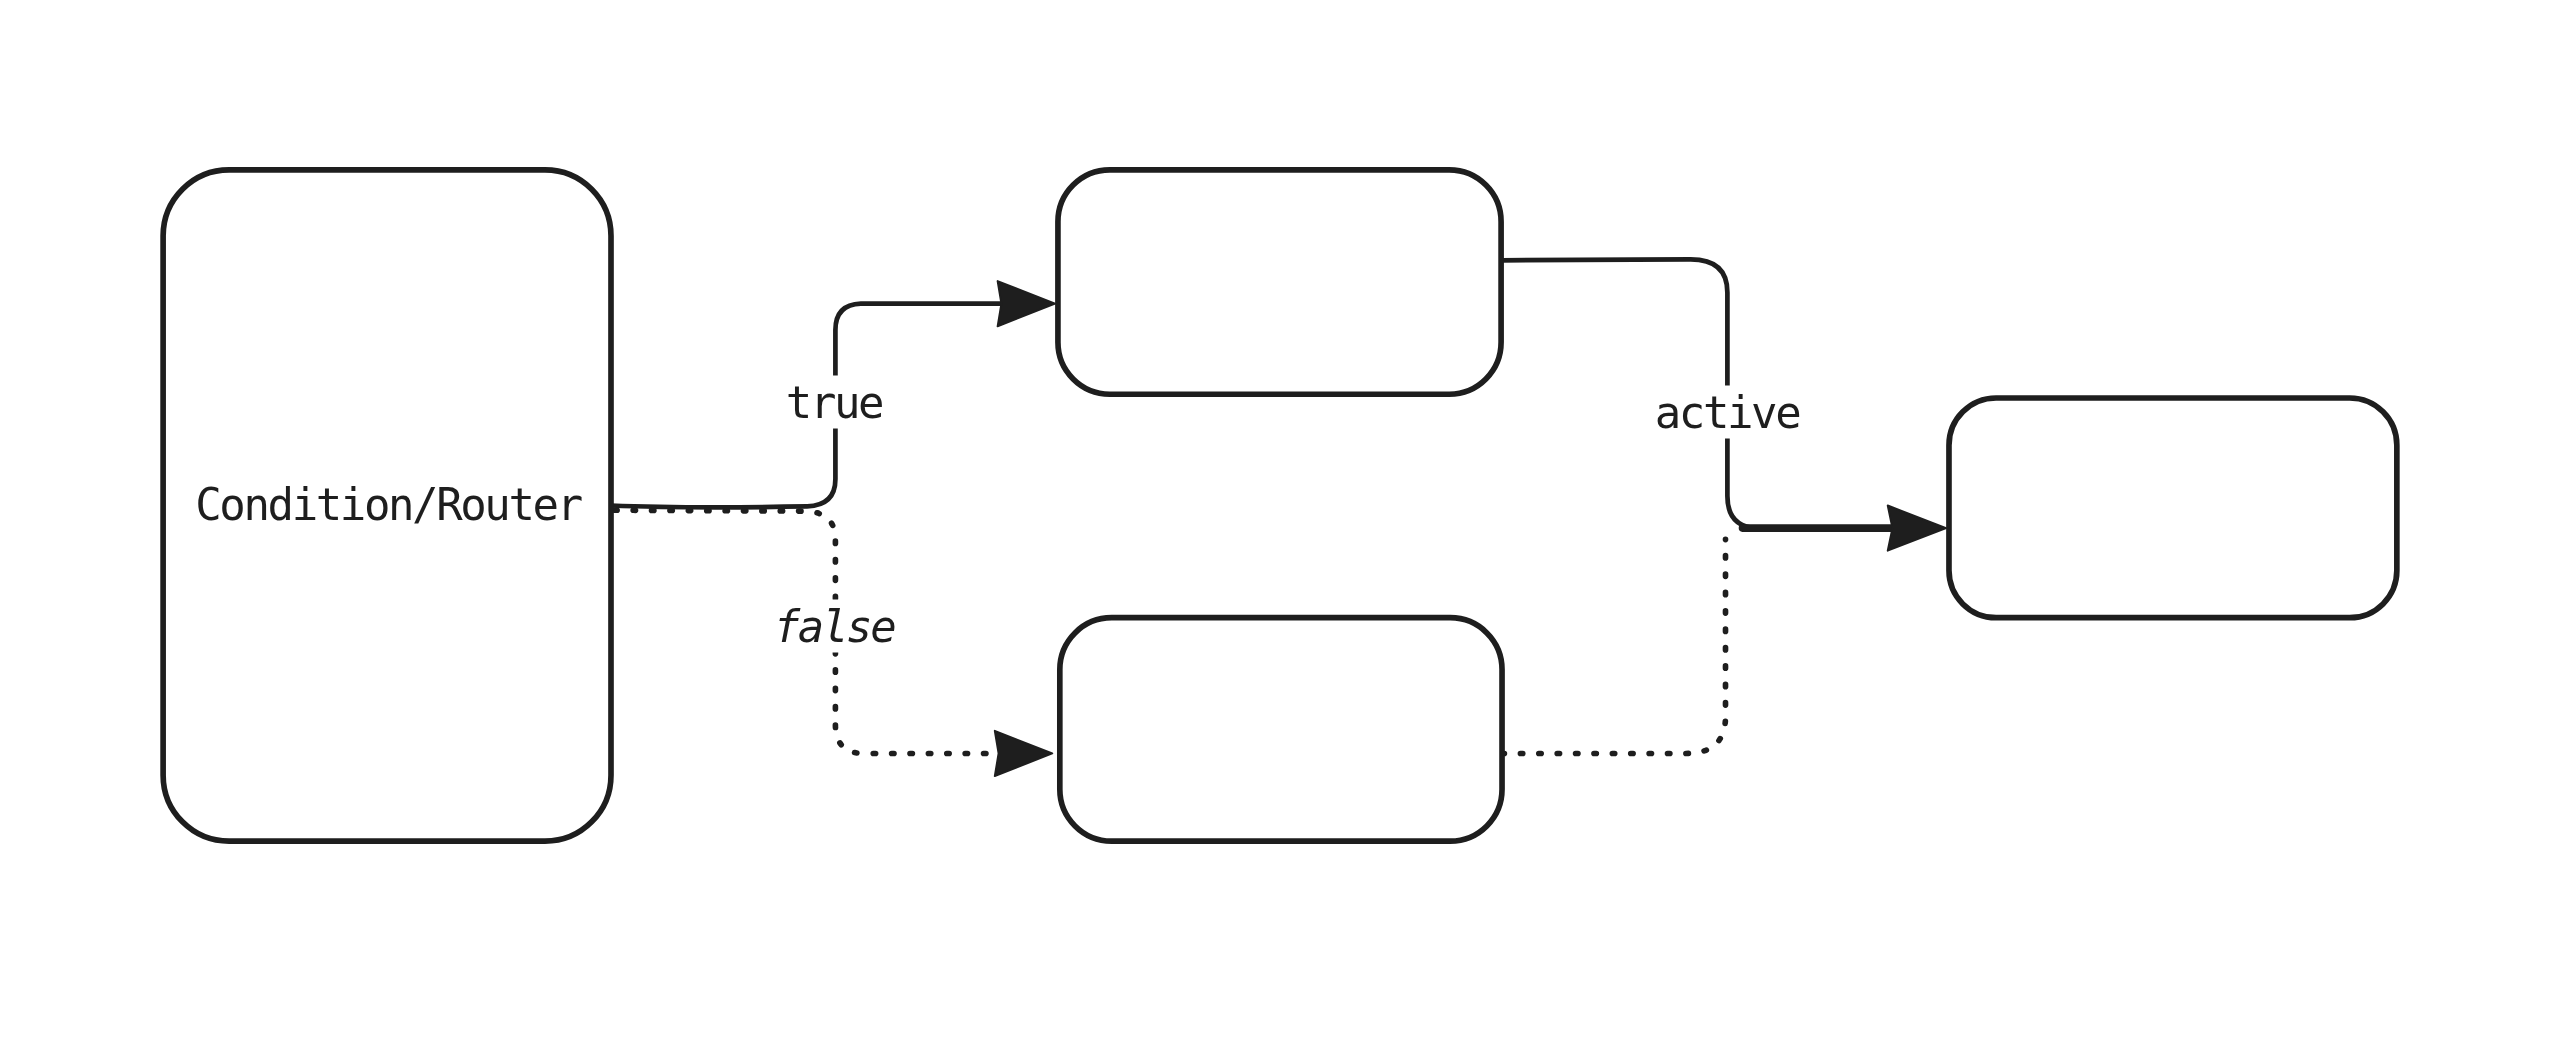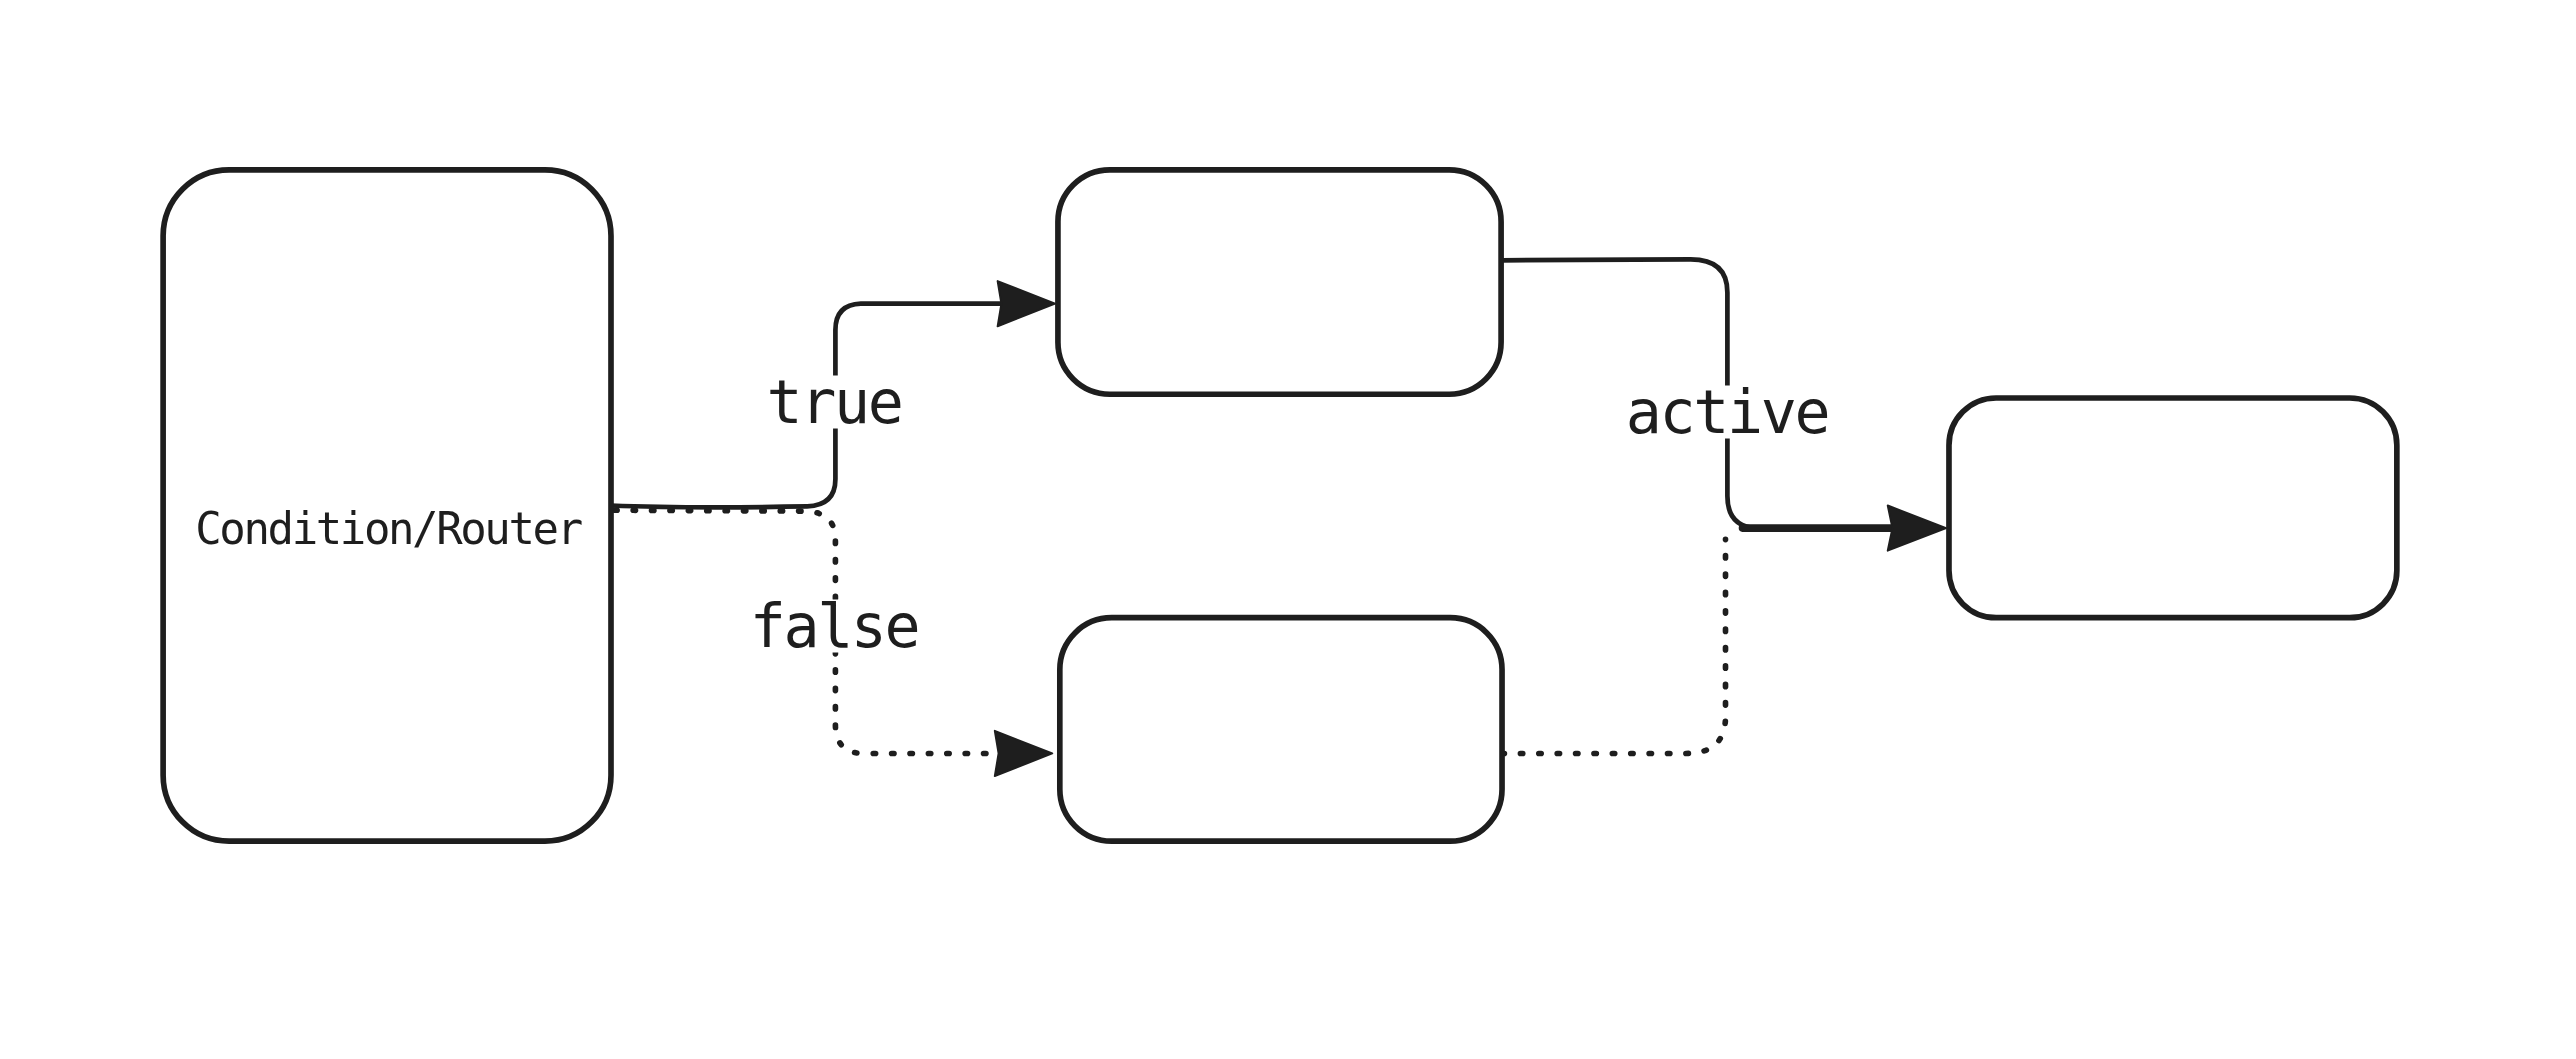--- a/index.html
+++ b/index.html
@@ -43,21 +43,21 @@
     fill: #1e1e1e;
     stroke: #1e1e1e;
     stroke-width: 2;
     stroke-linejoin: round;
   }
   .lbl {
     position: absolute;
     transform: translate(-50%, -50%);
     background: #ffffff;
     color: #1e1e1e;
-    font-size: 60px;
+    font-size: 44px;
     line-height: 53px;
     letter-spacing: -2.4px;
     white-space: nowrap;
     padding: 0 7.5px;
     text-align: center;
   }
   .node-lbl {
     position: absolute;
     transform: translate(-50%, -50%);
     color: #1e1e1e;
@@ -89,23 +89,23 @@
 
     <rect class="node-shape" x="173" y="180" width="475" height="712" rx="70" ry="70"></rect>
 
     <rect class="node-shape" x="1122" y="180" width="470" height="238" rx="55" ry="55"></rect>
 
     <rect class="node-shape" x="1124" y="655" width="469" height="237" rx="55" ry="55"></rect>
 
     <rect class="node-shape" x="2067" y="422" width="475" height="233" rx="50" ry="50"></rect>
   </svg>
 
-  <div class="node-lbl" style="left:388px; top:528px;">Condition/Router</div>
+  <div class="node-lbl" style="left:388px; top:504px;">Condition/Router</div>
 
   <div class="lbl" style="left:834px; top:402px;">true</div>
 
-  <div class="lbl" style="left:834px; top:626px;">false</div>
+  <div class="lbl" style="left:834px; top:626px;font-style:italic;">false</div>
 
   <div class="lbl" style="left:1727px; top:412px;">active</div>
 
 
 </div>
 
 
 </body></html>

